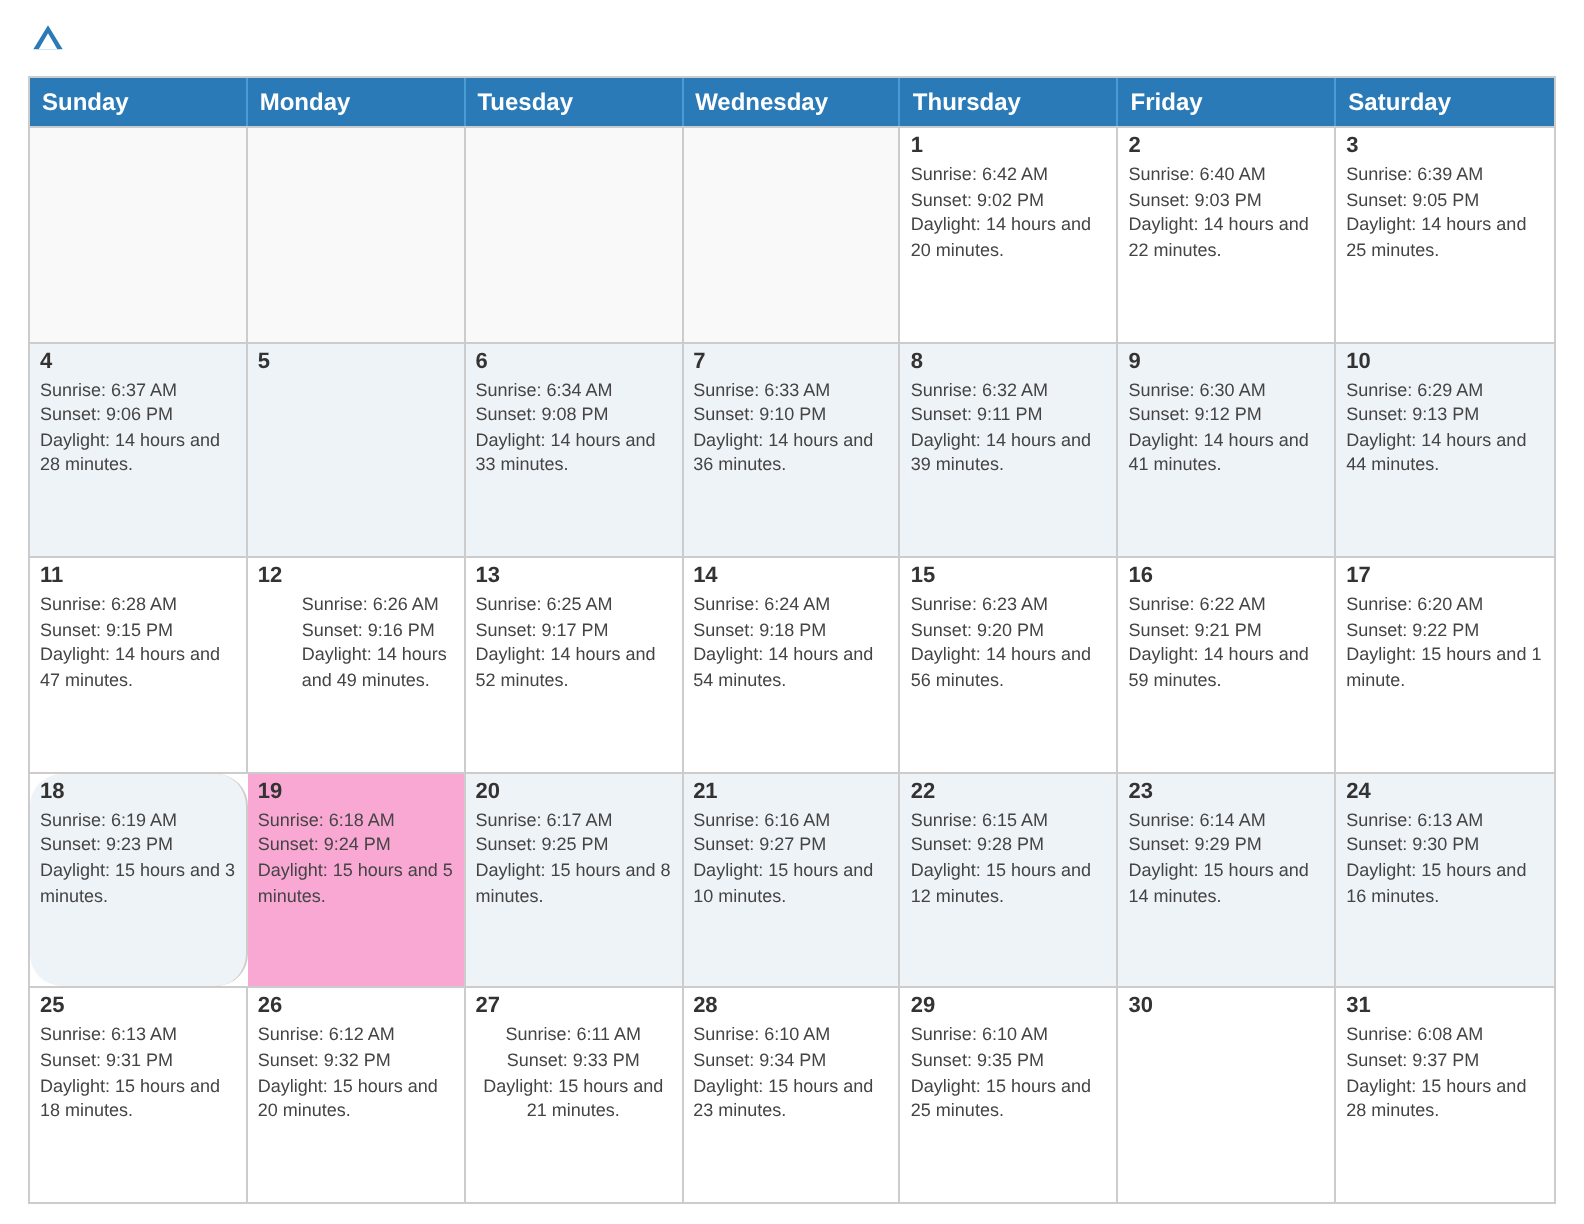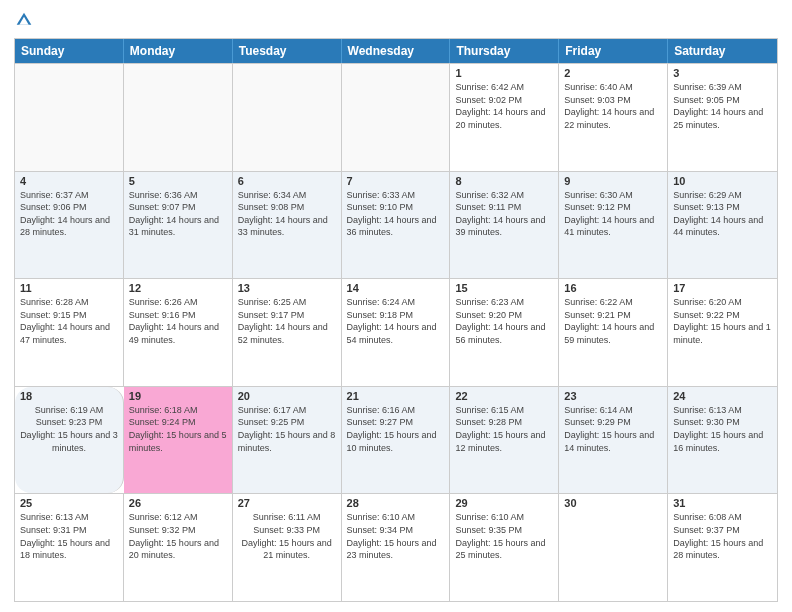--- a/index.html
+++ b/index.html
@@ -166,23 +166,20 @@
         </div>
         <div class="cal-row">
           <div class="cal-cell alt-row" style="background: rgb(238, 243, 248);">
             <div class="day-number">4</div>
             <div class="day-info" style="white-space: pre-line;">Sunrise: 6:37 AM
 Sunset: 9:06 PM
 Daylight: 14 hours and 28 minutes.</div>
           </div>
           <div class="cal-cell alt-row" style="background: rgb(238, 243, 248);">
             <div class="day-number">5</div>
-            <div class="day-info" style="white-space: pre-line;">Sunrise: 6:36 AM
-Sunset: 9:07 PM
-Daylight: 14 hours and 31 minutes.</div>
           </div>
           <div class="cal-cell alt-row" style="background: rgb(238, 243, 248);">
             <div class="day-number">6</div>
             <div class="day-info" style="white-space: pre-line;">Sunrise: 6:34 AM
 Sunset: 9:08 PM
 Daylight: 14 hours and 33 minutes.</div>
           </div>
           <div class="cal-cell alt-row" style="background: rgb(238, 243, 248);">
             <div class="day-number">7</div>
             <div class="day-info" style="white-space: pre-line;">Sunrise: 6:33 AM
@@ -210,21 +207,21 @@
         </div>
         <div class="cal-row">
           <div class="cal-cell">
             <div class="day-number">11</div>
             <div class="day-info" style="white-space: pre-line;">Sunrise: 6:28 AM
 Sunset: 9:15 PM
 Daylight: 14 hours and 47 minutes.</div>
           </div>
           <div class="cal-cell">
             <div class="day-number">12</div>
-            <div class="day-info" style="white-space: pre-line;">Sunrise: 6:26 AM
+            <div class="day-info" style="white-space: pre-line; margin-left: 22px;">Sunrise: 6:26 AM
 Sunset: 9:16 PM
 Daylight: 14 hours and 49 minutes.</div>
           </div>
           <div class="cal-cell">
             <div class="day-number">13</div>
             <div class="day-info" style="white-space: pre-line;">Sunrise: 6:25 AM
 Sunset: 9:17 PM
 Daylight: 14 hours and 52 minutes.</div>
           </div>
           <div class="cal-cell">
@@ -248,21 +245,21 @@
           <div class="cal-cell">
             <div class="day-number">17</div>
             <div class="day-info" style="white-space: pre-line;">Sunrise: 6:20 AM
 Sunset: 9:22 PM
 Daylight: 15 hours and 1 minute.</div>
           </div>
         </div>
         <div class="cal-row">
           <div class="cal-cell alt-row" style="background: rgb(238, 243, 248); border-radius: 16px;">
             <div class="day-number">18</div>
-            <div class="day-info" style="white-space: pre-line; text-align: center;">Sunrise: 6:19 AM
+            <div class="day-info" style="white-space: pre-line;">Sunrise: 6:19 AM
 Sunset: 9:23 PM
 Daylight: 15 hours and 3 minutes.</div>
           </div>
           <div class="cal-cell alt-row" style="background: #f9a8d4;">
             <div class="day-number">19</div>
             <div class="day-info" style="white-space: pre-line;">Sunrise: 6:18 AM
 Sunset: 9:24 PM
 Daylight: 15 hours and 5 minutes.</div>
           </div>
           <div class="cal-cell alt-row" style="background: rgb(238, 243, 248);">

